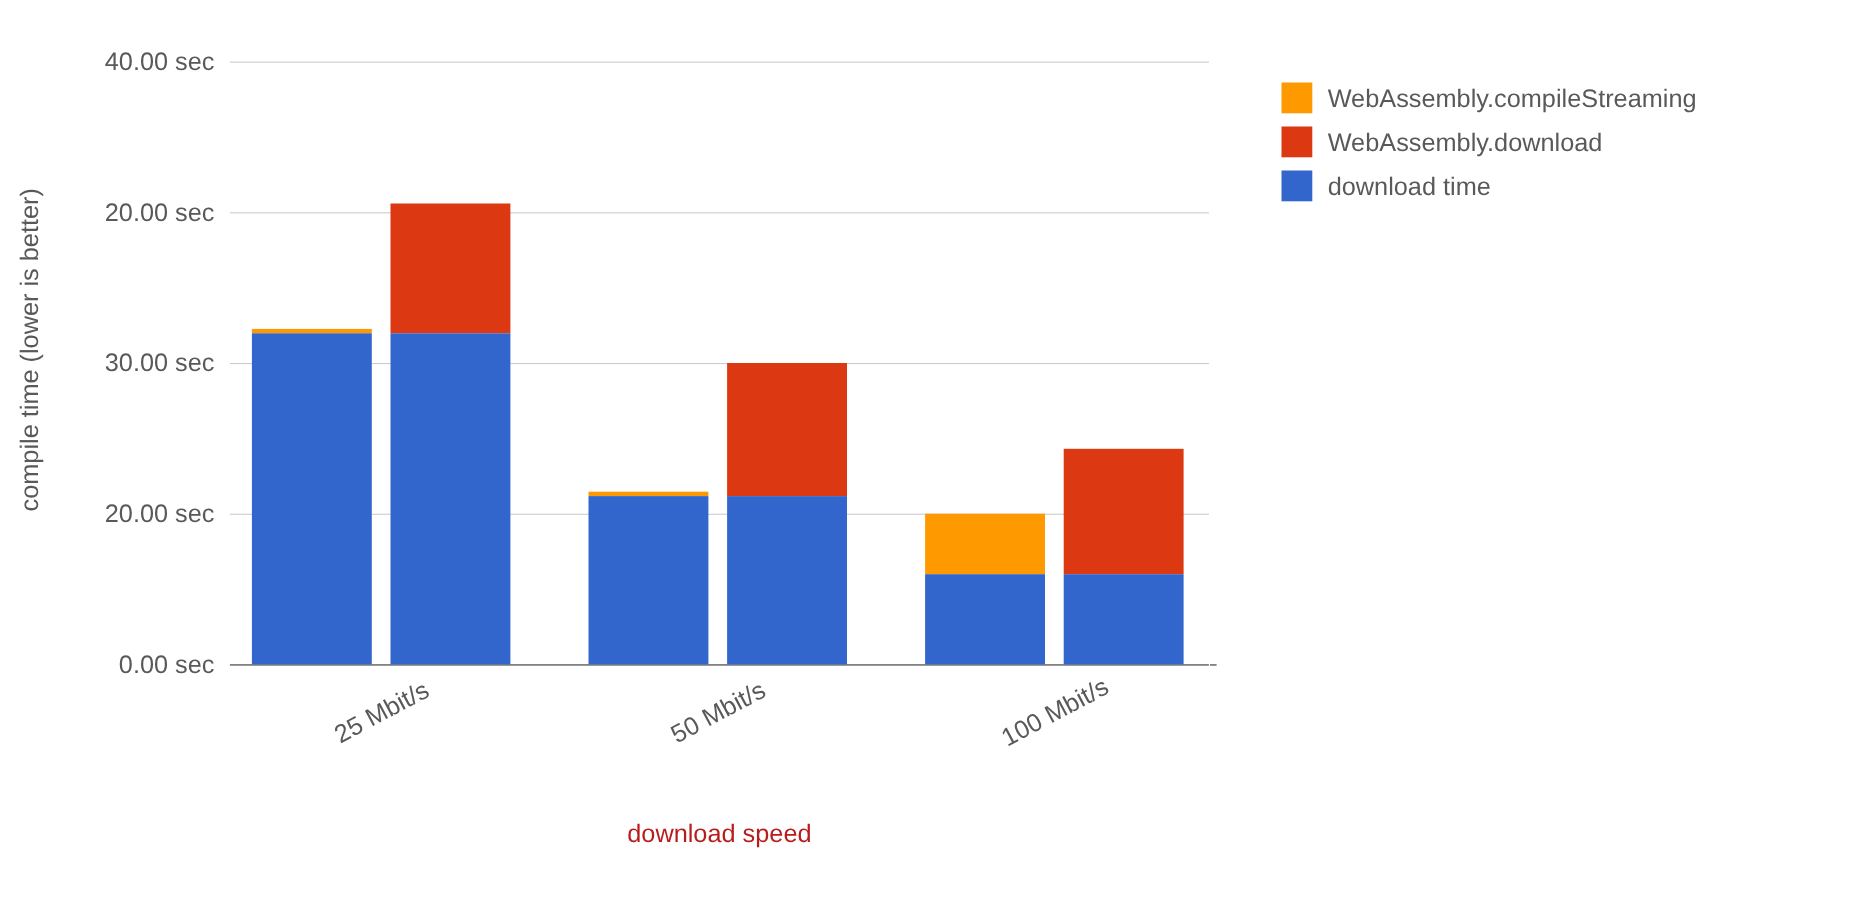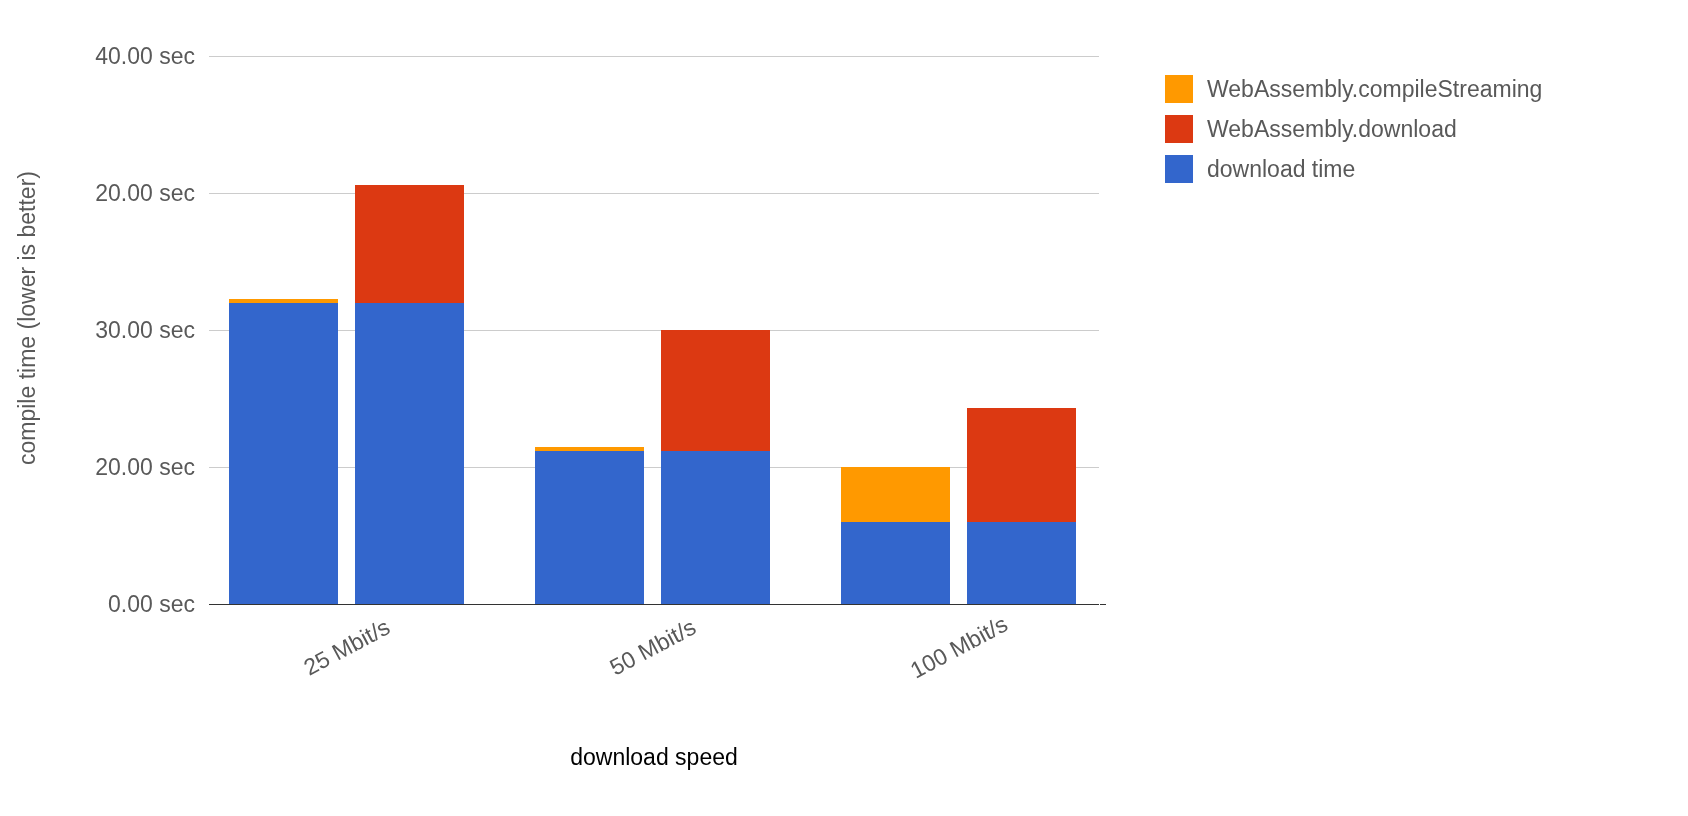--- a/index.html
+++ b/index.html
@@ -65,21 +65,21 @@
     font-size: 23px;
     color: #595959;
   }
   
   .xaxis-title {
     position: absolute;
     left: 654px;
     top: 744px;
     transform: translateX(-50%);
     font-size: 23px;
-    color: #000000;
+    color: #b91c1c;
   }
   
   .bar-pair {
     position: absolute;
     bottom: 0;
     height: 100%;
   }
   .bar {
     position: absolute;
     bottom: 0;

